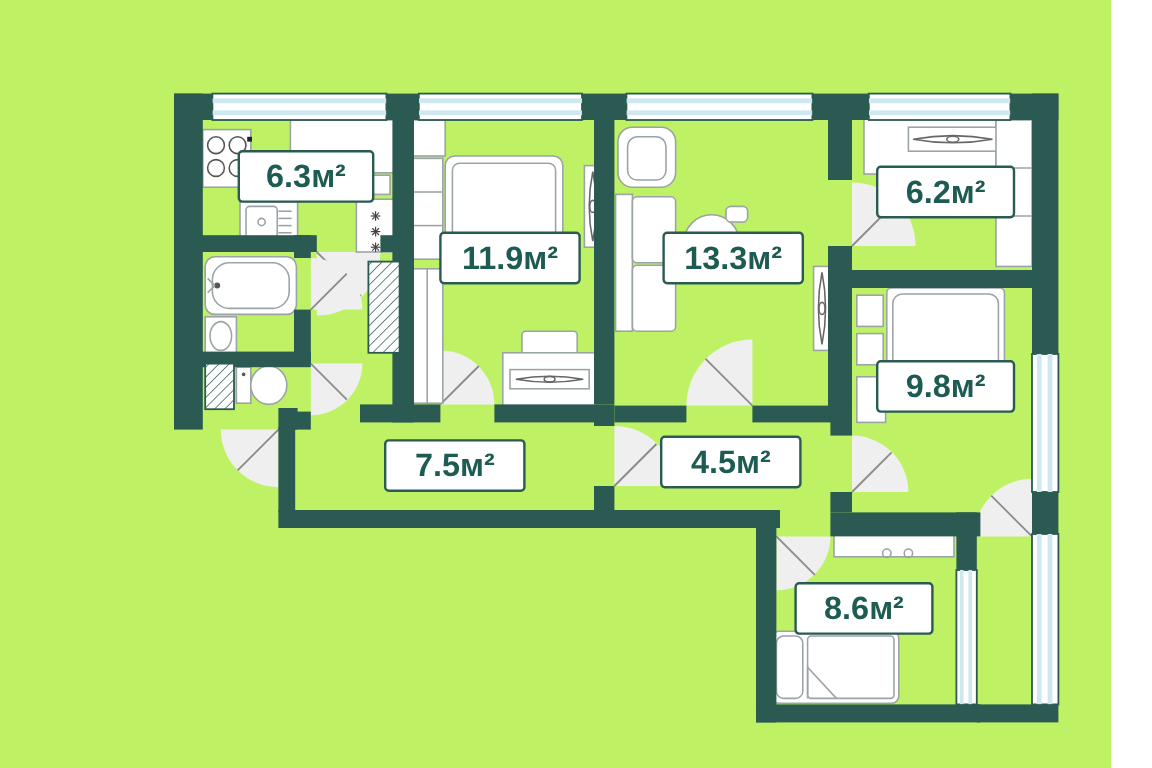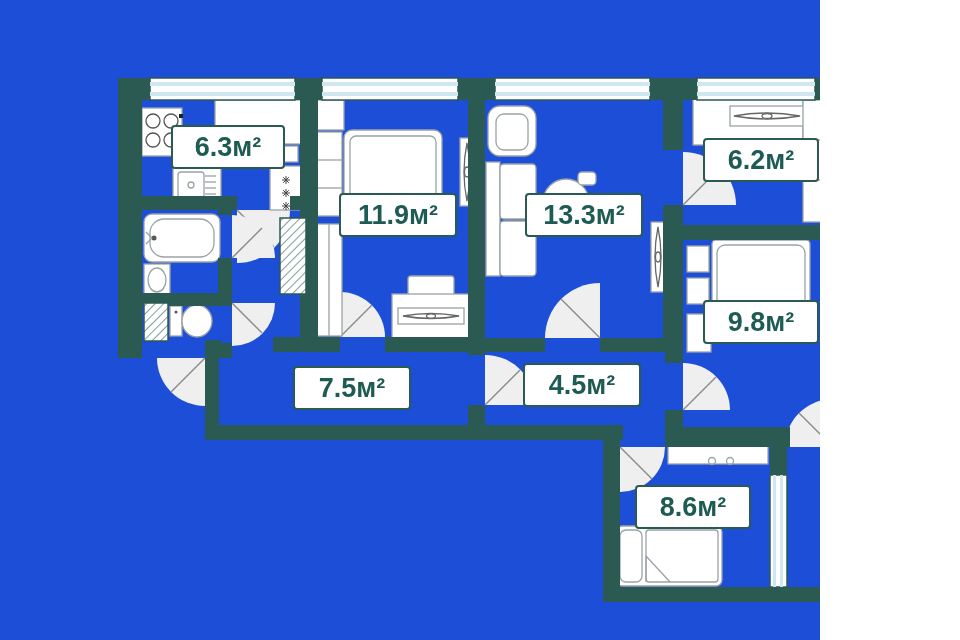--- a/index.html
+++ b/index.html
@@ -1,17 +1,17 @@
 <!DOCTYPE html>
 <html><head>
 <meta charset="utf-8">
 <style>
   html,body{margin:0;padding:0;background:#ffffff;}
-  .stage{position:relative;width:820px;height:640px;background:#1d4ed8;overflow:hidden;
-         font-family:"Liberation Sans", sans-serif;}
+  .stage{position:relative;width:899px;height:640px;background:#bef264;overflow:hidden;
+         font-family:"Liberation Sans", sans-serif;padding-left:27px;}
   svg{display:block}
   .area-text{font-family:"Liberation Sans", sans-serif;font-weight:bold;font-size:27px;}
 </style>
 </head>
 <body>
 
 <div class="stage">
 <svg width="960" height="640" viewBox="0 0 960 640">
   <defs>
     <pattern id="hatch" width="6" height="6" patternUnits="userSpaceOnUse" patternTransform="rotate(45)">

